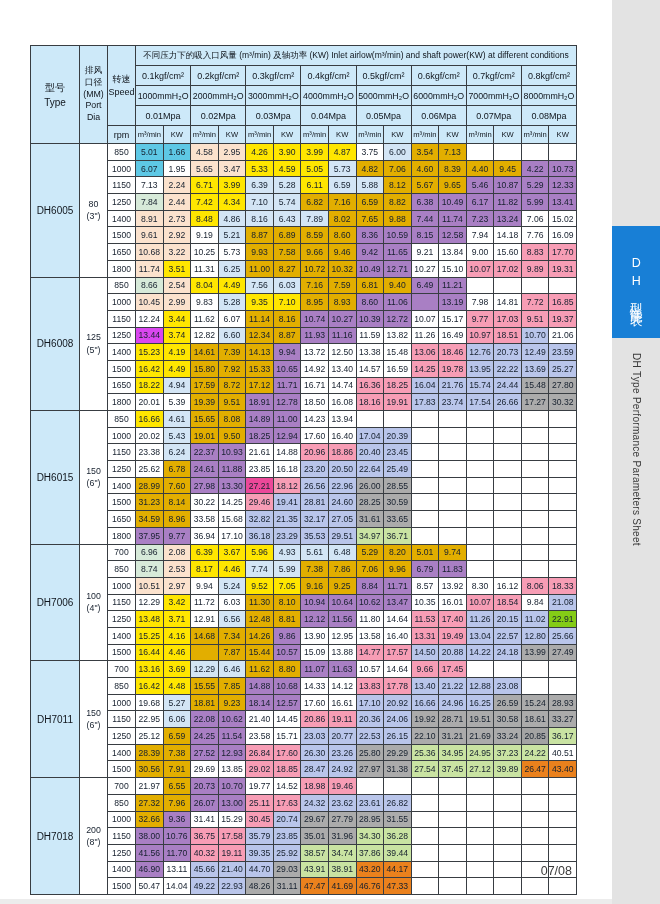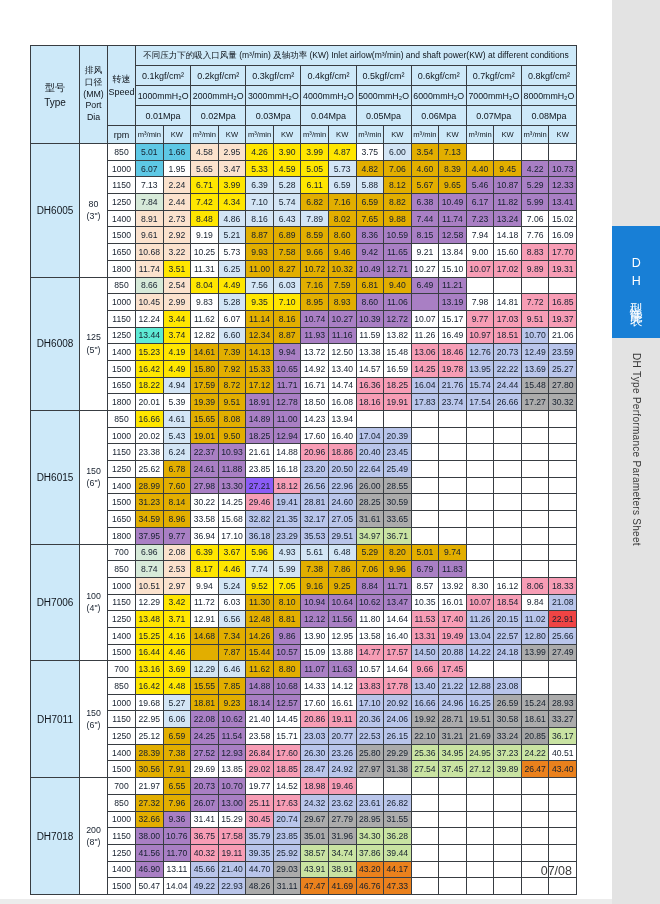--- a/index.html
+++ b/index.html
@@ -328,21 +328,21 @@
           <td style="background: rgb(169, 127, 196);">12.72</td>
           <td style="background: rgb(255, 255, 255);">10.07</td>
           <td style="background: rgb(255, 255, 255);">15.17</td>
           <td style="background: rgb(247, 157, 181);">9.77</td>
           <td style="background: rgb(247, 157, 181);">17.03</td>
           <td style="background: rgb(247, 157, 181);">9.51</td>
           <td style="background: rgb(247, 157, 181);">19.37</td>
         </tr>
         <tr>
           <td class="rpm-cell">1250</td>
-          <td style="background: #5eead4;">13.44</td>
+          <td style="background: #d946ef;">13.44</td>
           <td style="background: rgb(255, 230, 0);">3.74</td>
           <td style="background: rgb(255, 255, 255);">12.82</td>
           <td style="background: rgb(211, 229, 245);">6.60</td>
           <td style="background: rgb(226, 174, 0);">12.34</td>
           <td style="background: rgb(226, 174, 0);">8.87</td>
           <td style="background: rgb(169, 127, 196);">11.93</td>
           <td style="background: rgb(169, 127, 196);">11.16</td>
           <td style="background: rgb(255, 255, 255);">11.59</td>
           <td style="background: rgb(255, 255, 255);">13.82</td>
           <td style="background: rgb(255, 255, 255);">11.26</td>
@@ -506,21 +506,21 @@
           <td style="background: rgb(255, 255, 255);"></td>
           <td style="background: rgb(255, 255, 255);"></td>
           <td style="background: rgb(255, 255, 255);"></td>
         </tr>
         <tr>
           <td class="rpm-cell">1400</td>
           <td style="background: rgb(226, 174, 0);">28.99</td>
           <td style="background: rgb(226, 174, 0);">7.60</td>
           <td style="background: rgb(169, 127, 196);">27.98</td>
           <td style="background: rgb(169, 127, 196);">13.30</td>
-          <td style="background: #8b5cf6;">27.21</td>
+          <td style="background: #ec4899;">27.21</td>
           <td style="background: rgb(247, 157, 181);">18.12</td>
           <td style="background: rgb(185, 197, 234);">26.56</td>
           <td style="background: rgb(185, 197, 234);">22.96</td>
           <td style="background: rgb(171, 171, 171);">26.00</td>
           <td style="background: rgb(171, 171, 171);">28.55</td>
           <td style="background: rgb(255, 255, 255);"></td>
           <td style="background: rgb(255, 255, 255);"></td>
           <td style="background: rgb(255, 255, 255);"></td>
           <td style="background: rgb(255, 255, 255);"></td>
           <td style="background: rgb(255, 255, 255);"></td>
@@ -672,21 +672,21 @@
           <td style="background: rgb(226, 174, 0);">8.81</td>
           <td style="background: rgb(169, 127, 196);">12.12</td>
           <td style="background: rgb(169, 127, 196);">11.56</td>
           <td style="background: rgb(255, 255, 255);">11.80</td>
           <td style="background: rgb(255, 255, 255);">14.64</td>
           <td style="background: rgb(247, 157, 181);">11.53</td>
           <td style="background: rgb(247, 157, 181);">17.40</td>
           <td style="background: rgb(185, 197, 234);">11.26</td>
           <td style="background: rgb(185, 197, 234);">20.15</td>
           <td style="background: rgb(185, 197, 234);">11.02</td>
-          <td style="background: #ef4444; margin-left: 40px;">22.91</td>
+          <td style="background: #84cc16; margin-left: 40px;">22.91</td>
         </tr>
         <tr>
           <td class="rpm-cell">1400</td>
           <td style="background: rgb(255, 230, 0);">15.25</td>
           <td style="background: rgb(255, 230, 0);">4.16</td>
           <td style="background: rgb(226, 174, 0);">14.68</td>
           <td style="background: rgb(226, 174, 0);">7.34</td>
           <td style="background: rgb(226, 174, 0);">14.26</td>
           <td style="background: rgb(169, 127, 196);">9.86</td>
           <td style="background: rgb(255, 255, 255);">13.90</td>

